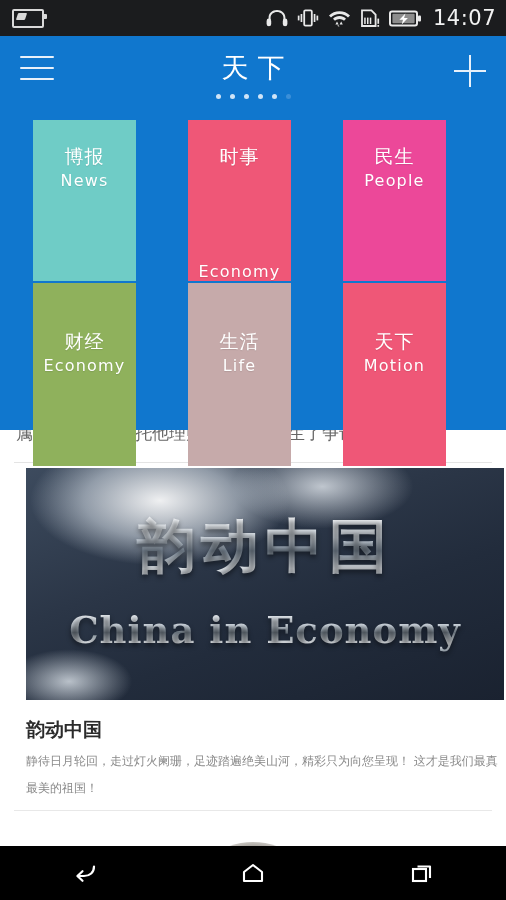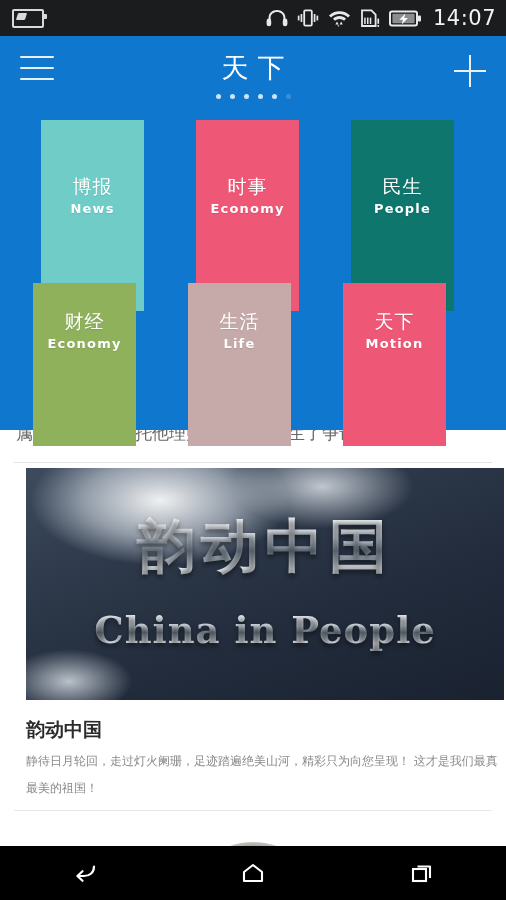--- a/index.html
+++ b/index.html
@@ -66,29 +66,29 @@
     grid-template-columns:repeat(3,103px);
     grid-template-rows:135px 135px;
     column-gap:52px;row-gap:28px;
     padding:10px 33px 0 33px;box-sizing:border-box;
   }
   .tile{
     position:relative;width:103px;height:135px;
     cursor:pointer;overflow:hidden;
     display:flex;flex-direction:column;align-items:center;
   }
-  .tile.r1{justify-content:flex-start;padding-top:56px;margin-left:8px;}
-  .tile.r2{justify-content:flex-start;padding-top:28px;}
+  .tile.r1{justify-content:flex-start;padding-top:26px;}
+  .tile.r2{justify-content:flex-start;padding-top:48px;}
   .tile .cn{
     color:#ffffff;font-size:19px;letter-spacing:1px;line-height:1.1;
     text-shadow:0 1px 1px rgba(0,0,0,.10);
   }
   .tile .en{
-    color:#ffffff;font-size:13px;letter-spacing:1.2px;margin-top:4px;
-    font-family:"DejaVu Sans","Liberation Sans",sans-serif;font-weight:700;
+    color:#ffffff;font-size:16px;letter-spacing:1.2px;margin-top:4px;
+    font-family:"DejaVu Sans","Liberation Sans",sans-serif;font-weight:400;
     text-shadow:0 1px 1px rgba(0,0,0,.10);
   }
 
   
   .feed{position:absolute;top:110px;left:0;width:506px;bottom:54px;overflow:hidden;background:#ffffff;}
   .cut-text{
     position:absolute;top:310px;left:16px;right:16px;
     color:#666;font-size:17px;line-height:26px;white-space:nowrap;overflow:hidden;
   }
   .divider{position:absolute;left:14px;right:14px;top:352px;height:1px;background:#e4e4e4;}
@@ -219,43 +219,43 @@
   </div>
 
   <div class="feed">
 
     <div class="cut-text">属，周老汉跟委托他理财的孙女士产生了争议</div>
     <div class="divider"></div>
 
     <div class="card">
       <div class="banner">
         <div class="cn-big">韵动中国</div>
-        <div class="en-big">China in People</div>
+        <div class="en-big">China in Economy</div>
       </div>
       <div class="card-title">韵动中国</div>
       <div class="card-desc">静待日月轮回，走过灯火阑珊，足迹踏遍绝美山河，精彩只为向您呈现！ 这才是我们最真最美的祖国！</div>
     </div>
 
     <div class="divider2"></div>
     <div class="next-thumb">
       <div class="blob"></div>
     </div>
   </div>
 
   <div class="grid-overlay">
     <div class="grid">
       <div class="tile r1" style="background: rgb(111, 204, 198);">
         <span class="cn">博报</span>
         <span class="en">News</span>
       </div>
-      <div class="tile r1" style="background: rgb(239, 87, 119);">
+      <div class="tile r1" style="background: rgb(239, 87, 119); justify-content: space-between;">
         <span class="cn">时事</span>
         <span class="en">Economy</span>
       </div>
-      <div class="tile r1" style="background: #0f766e;">
+      <div class="tile r1" style="background: #ec4899;">
         <span class="cn">民生</span>
         <span class="en">People</span>
       </div>
       <div class="tile r2" style="background: rgb(143, 177, 92);">
         <span class="cn">财经</span>
         <span class="en">Economy</span>
       </div>
       <div class="tile r2" style="background: rgb(198, 170, 170);">
         <span class="cn">生活</span>
         <span class="en">Life</span>

